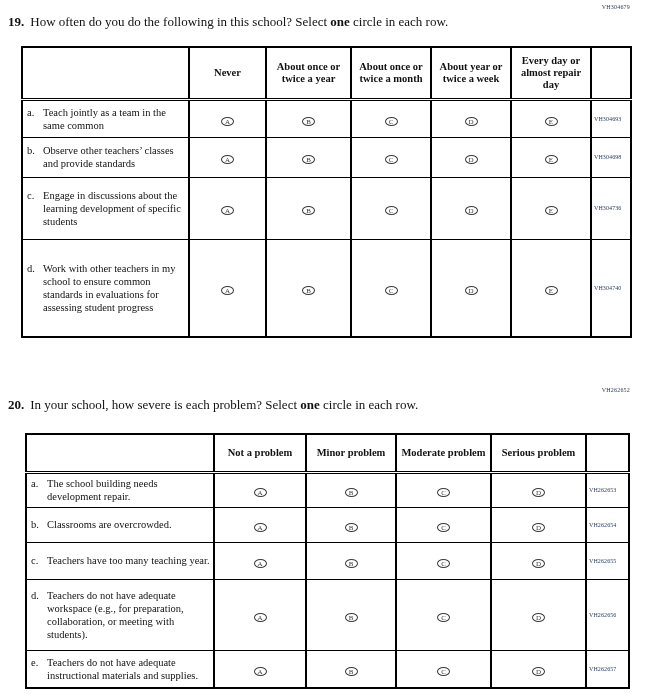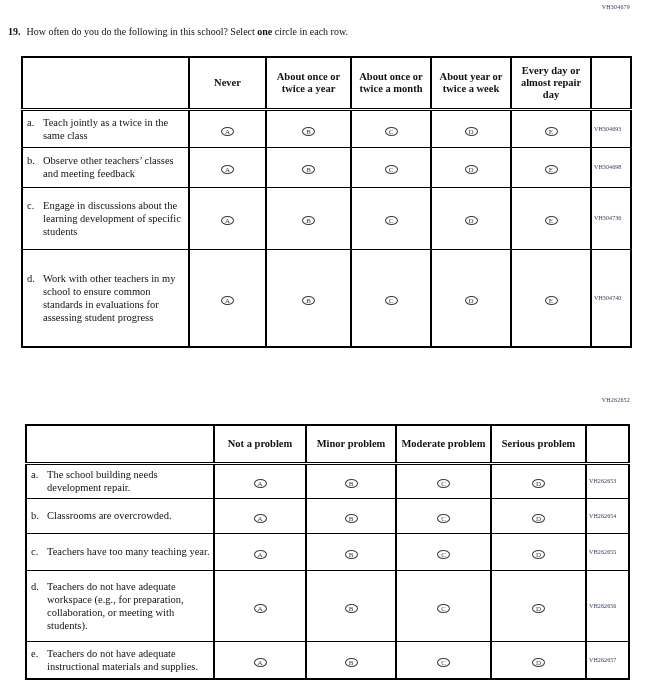--- a/index.html
+++ b/index.html
@@ -3,21 +3,21 @@
 <meta charset="utf-8">
 <style>
   * { margin:0; padding:0; box-sizing:border-box; }
   body { background:#ffffff; font-family:"Liberation Serif", serif; color:#111; }
   .page { width:649px; height:694px; background:#fff; position:relative; overflow:hidden; }
 
   .code-line { text-align:right; padding-right:19px; font-size:6px; color:#2e3d5e; letter-spacing:0.2px; }
   .code-line.first { padding-top:4px; }
   .code-line.second { margin-top:49px; }
 
-  .q-line { margin:15px 0 0 8px; font-size:10px; line-height:14px; color:#111; }
+  .q-line { margin:5px 0 0 8px; font-size:13px; line-height:14px; color:#111; }
   .q-num { font-weight:bold; margin-right:6px; }
   .bold { font-weight:bold; }
 
   table { border-collapse:collapse; table-layout:fixed; background:#fff; }
   #table-q19 { margin:17px 0 0 21px; width:609px; }
   #table-q20 { margin:21px 16px 0 25px; width:603px; }
 
   th, td { border:2px solid #000; vertical-align:middle; }
   tbody td { border-top-width:1px; border-bottom-width:1px; }
   tbody tr:last-child td { border-bottom-width:2px; }
@@ -78,35 +78,35 @@
         <th>About year or twice a week</th>
         <th>Every day or almost repair day</th>
         <th></th>
       </tr>
     </thead>
     <tbody>
       <tr class="r0">
         <td class="row-label">
           <div class="row-flex">
             <span class="row-letter">a.</span>
-            <span class="row-text">Teach jointly as a twice in the same class</span>
+            <span class="row-text">Teach jointly as a team in the same common</span>
           </div>
         </td>
         <td class="opt"><span class="oval">A</span></td>
         <td class="opt"><span class="oval">B</span></td>
         <td class="opt"><span class="oval">C</span></td>
         <td class="opt"><span class="oval">D</span></td>
         <td class="opt"><span class="oval">E</span></td>
         <td class="code-cell">VH304693</td>
       </tr>
       <tr class="r1">
         <td class="row-label">
           <div class="row-flex">
             <span class="row-letter">b.</span>
-            <span class="row-text">Observe other teachers’ classes and meeting feedback</span>
+            <span class="row-text">Observe other teachers’ classes and provide standards</span>
           </div>
         </td>
         <td class="opt"><span class="oval">A</span></td>
         <td class="opt"><span class="oval">B</span></td>
         <td class="opt"><span class="oval">C</span></td>
         <td class="opt"><span class="oval">D</span></td>
         <td class="opt"><span class="oval">E</span></td>
         <td class="code-cell">VH304698</td>
       </tr>
       <tr class="r2">
@@ -135,20 +135,23 @@
         <td class="opt"><span class="oval">C</span></td>
         <td class="opt"><span class="oval">D</span></td>
         <td class="opt"><span class="oval">E</span></td>
         <td class="code-cell">VH304740</td>
       </tr>
     </tbody>
   </table>
 
   <div class="code-line second">VH262652</div>
 
+  <div class="q-line">
+    <span class="q-num">20.</span><span>In your school, how severe is each problem? Select </span><span class="bold">one</span><span> circle in each row.</span>
+  </div>
 
   <table id="table-q20">
     <colgroup>
       <col class="c-label">
         <col class="c-nap">
         <col class="c-minor">
         <col class="c-mod">
         <col class="c-ser">
         <col class="c-code">
     </colgroup>

